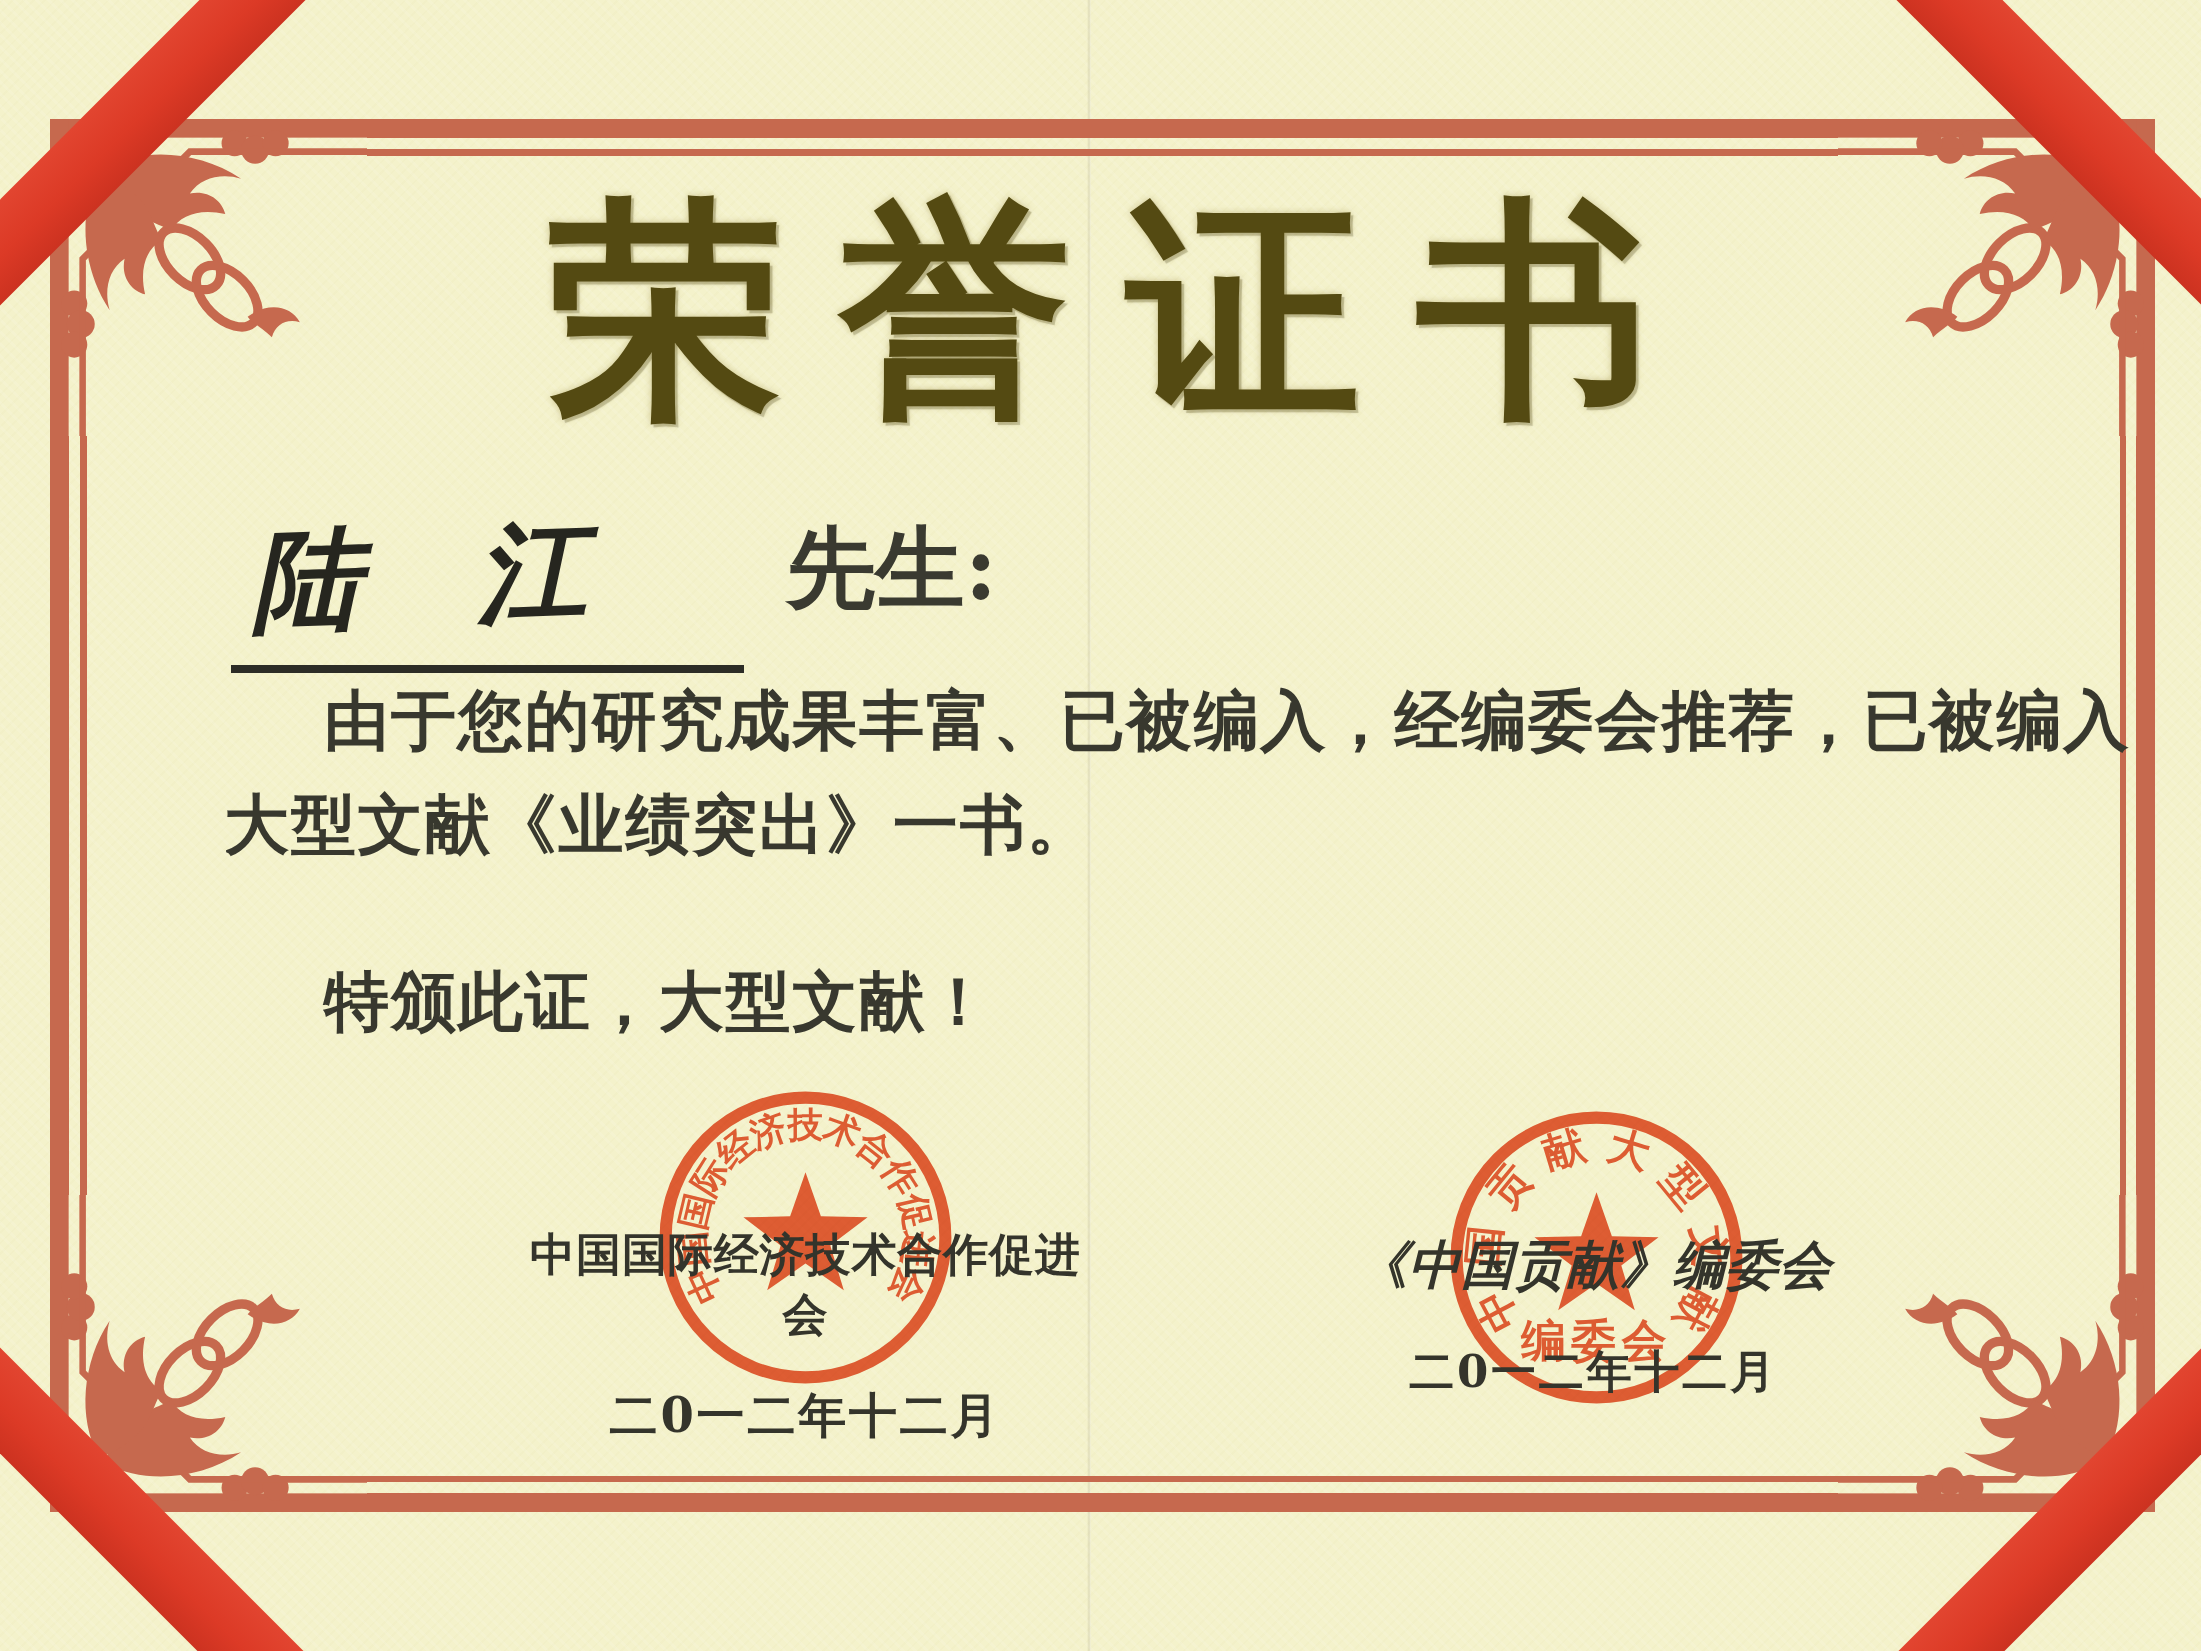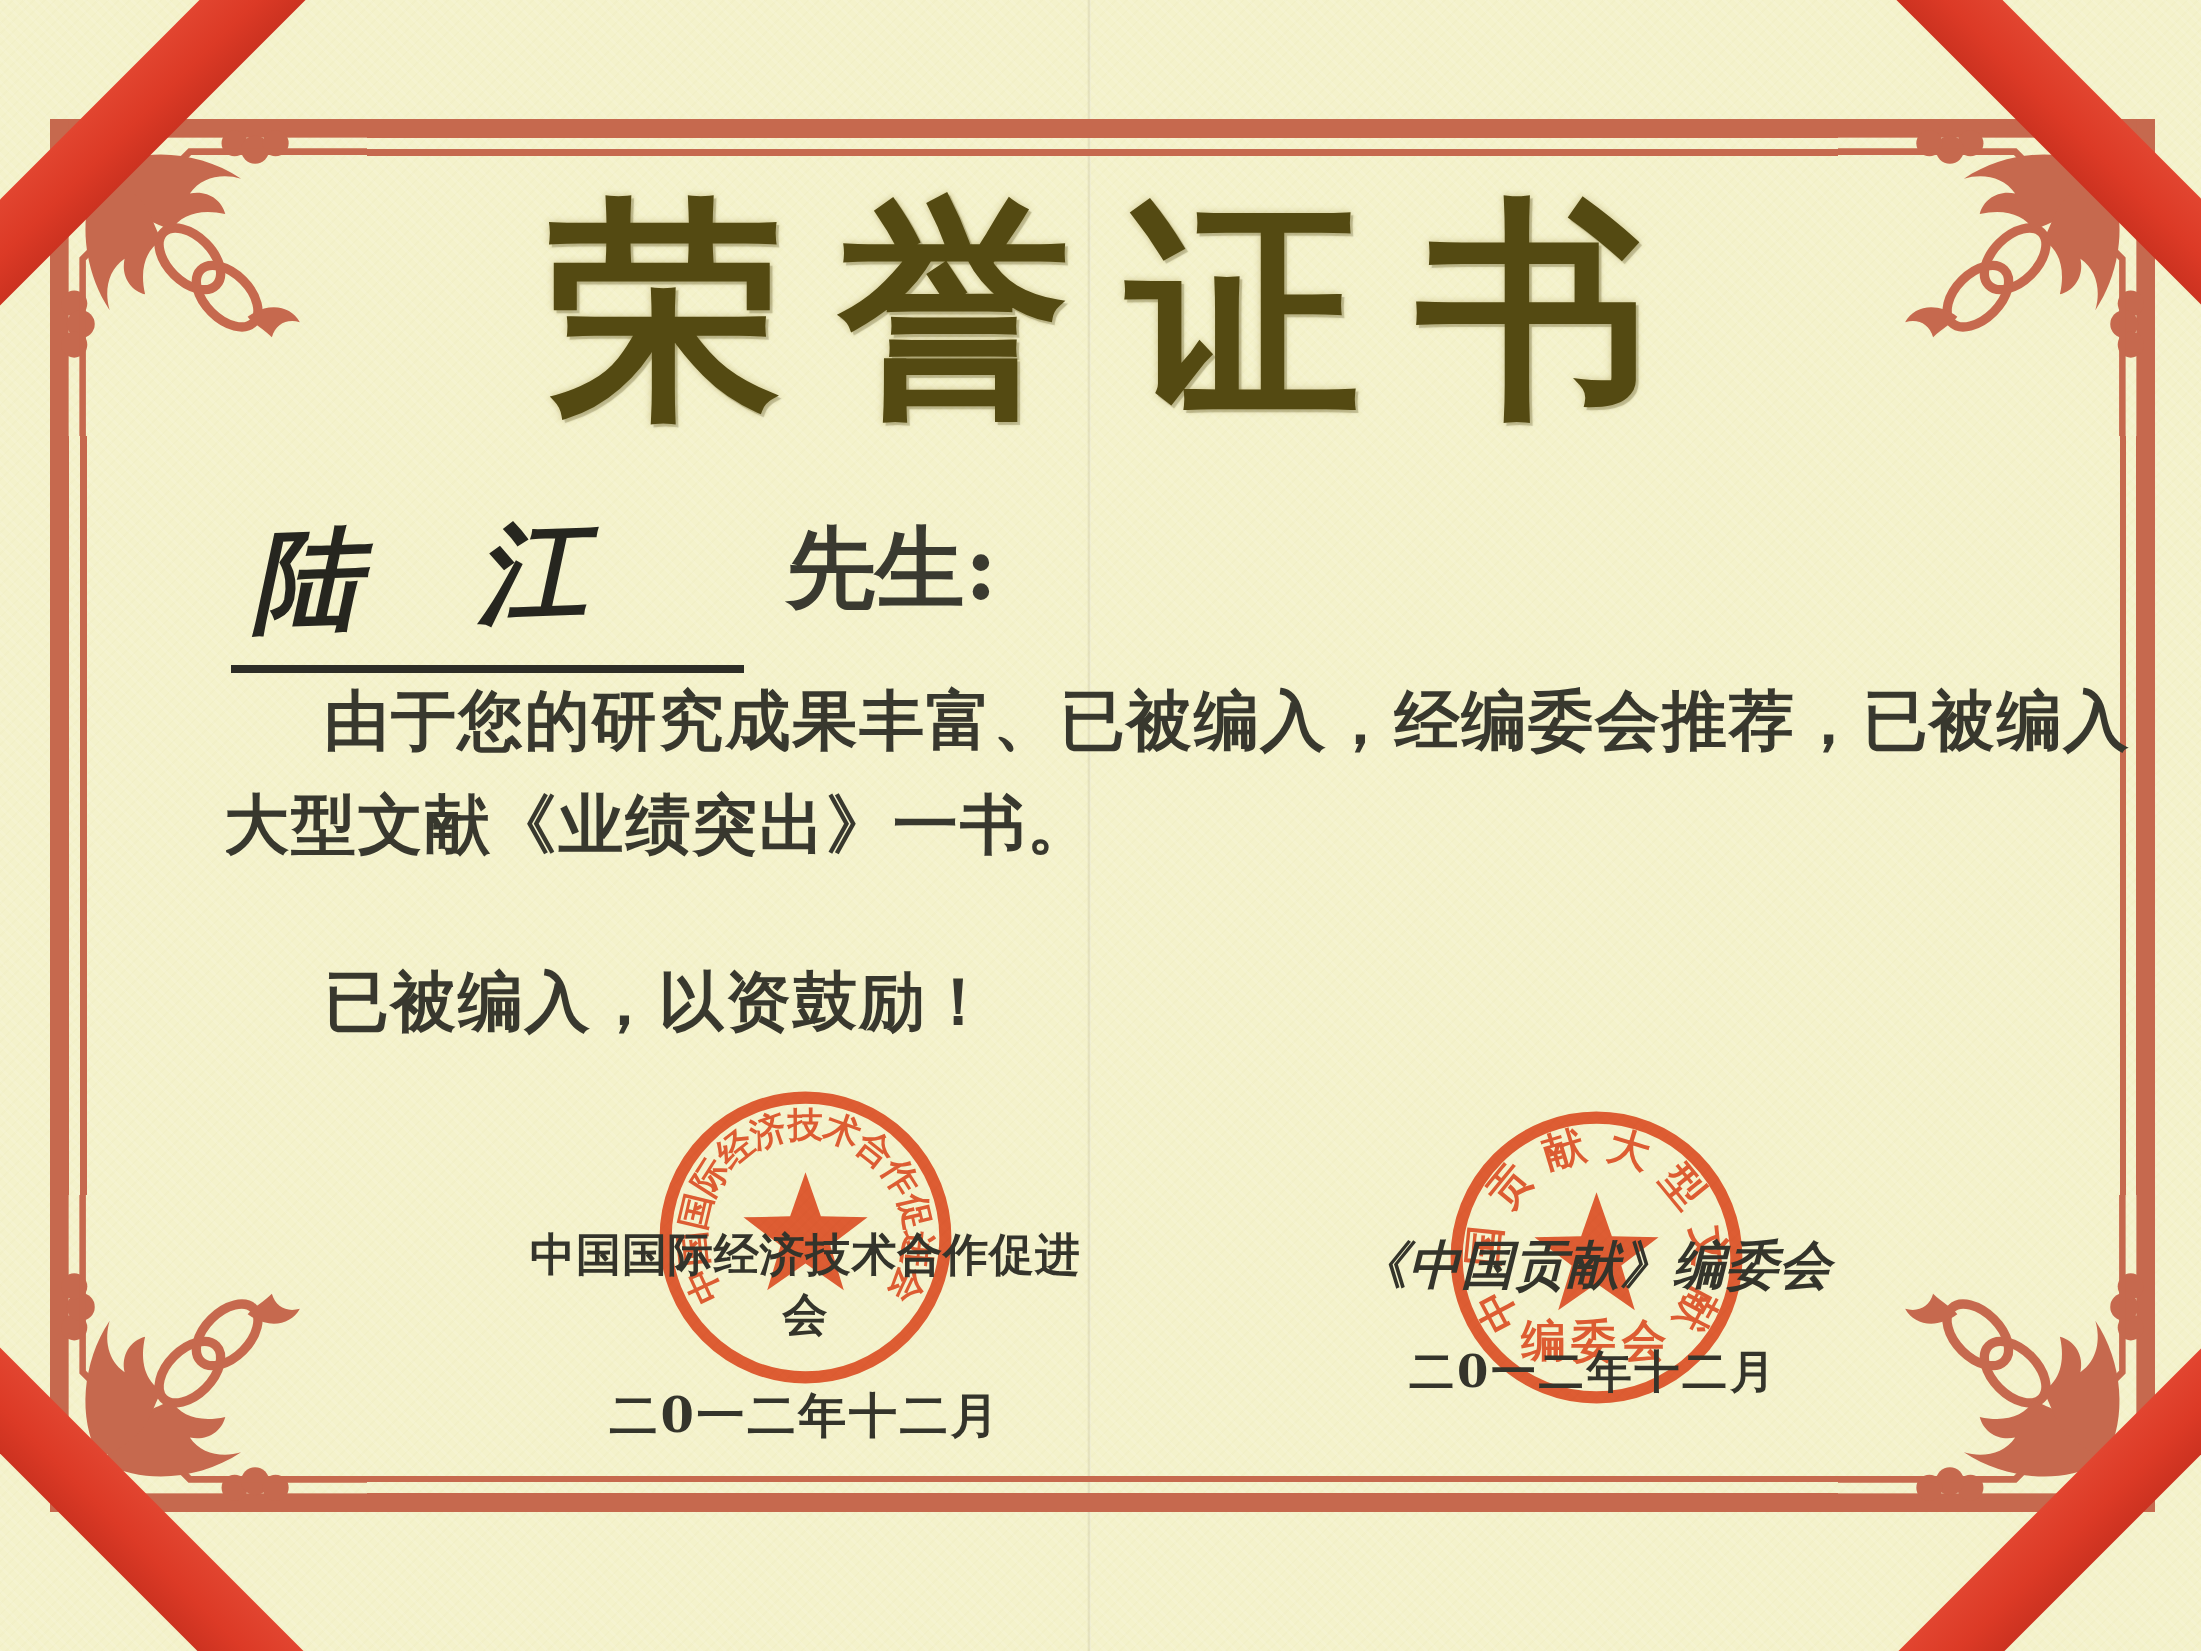--- a/index.html
+++ b/index.html
@@ -137,21 +137,21 @@
     </svg>
 
   <div class="title">荣誉证书</div>
 
   <div class="name-row">
     <span class="name-underline"><span class="name">陆 江</span></span><span class="honorific">先生:</span>
   </div>
 
   <div class="bodyline l1">由于您的研究成果丰富、已被编入，经编委会推荐，已被编入</div>
   <div class="bodyline l2">大型文献《业绩突出》一书。</div>
-  <div class="closing">已被编入，以资鼓励！</div>
+  <div class="closing">特颁此证，大型文献！</div>
 
   <svg class="seal seal-left" viewBox="0 0 340 340">
     <circle cx="170" cy="170" r="150" fill="none" stroke="#e5532d" stroke-width="13"></circle>
     <polygon fill="#e5532d" points="170,100 186.5,147.3 236.6,148.4 196.6,178.7 211.1,226.6 170,198 128.9,226.6 143.4,178.7 103.4,148.4 153.5,147.3"></polygon>
     <g font-size="38">
         <text x="170" y="62" text-anchor="middle" transform="rotate(-115 170 170)">中</text>
         <text x="170" y="62" text-anchor="middle" transform="rotate(-95.83333333333333 170 170)">国</text>
         <text x="170" y="62" text-anchor="middle" transform="rotate(-76.66666666666666 170 170)">国</text>
         <text x="170" y="62" text-anchor="middle" transform="rotate(-57.5 170 170)">际</text>
         <text x="170" y="62" text-anchor="middle" transform="rotate(-38.33333333333333 170 170)">经</text>

